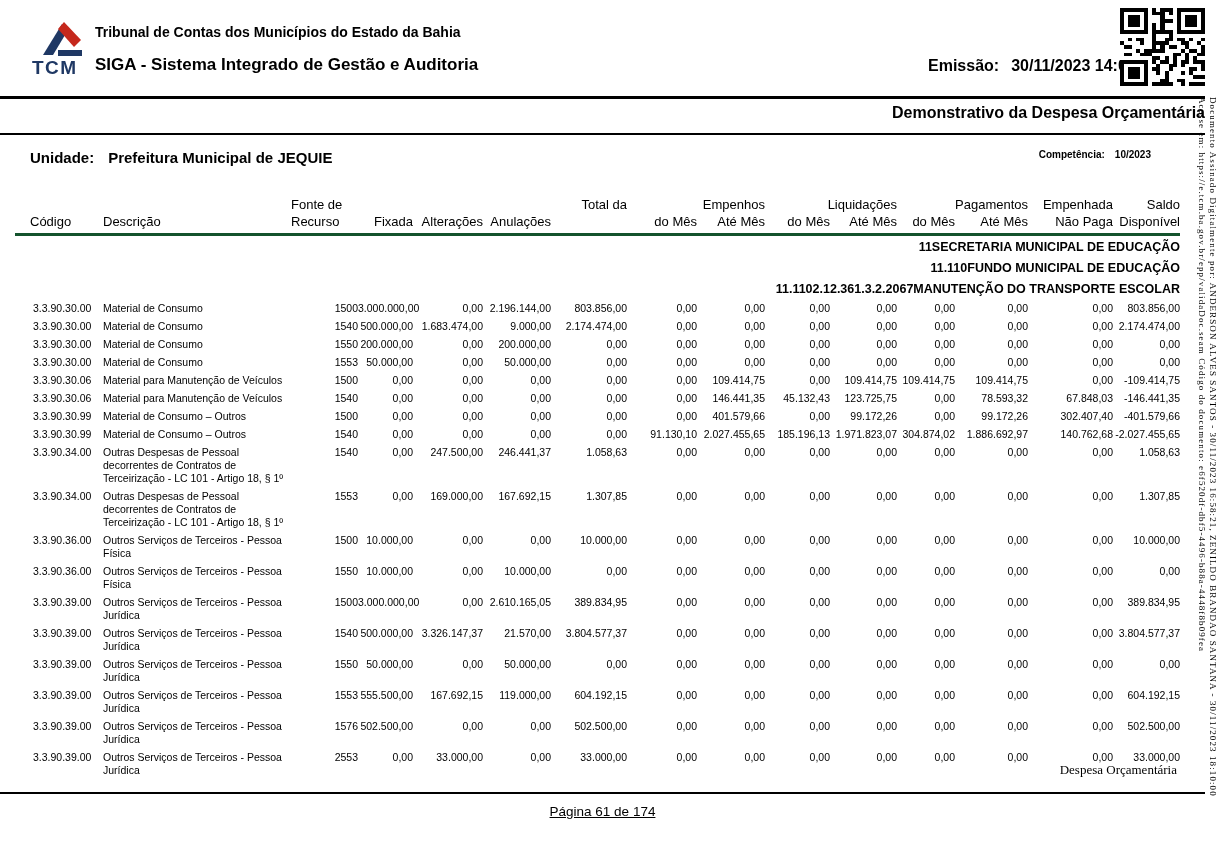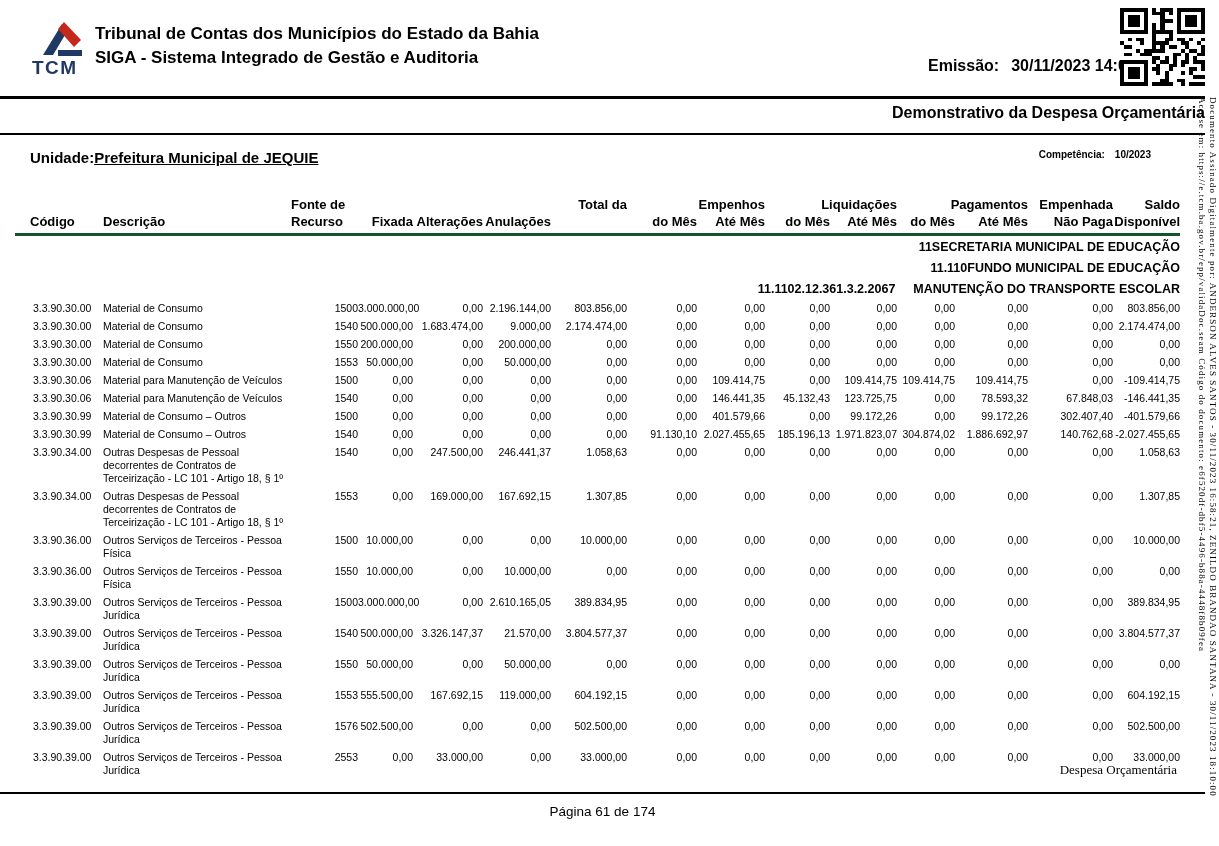--- a/index.html
+++ b/index.html
@@ -2,63 +2,63 @@
 <html><head>
 <meta charset="utf-8">
 <style>
   * { margin:0; padding:0; box-sizing:border-box; }
   html,body { width:1219px; height:846px; background:#ffffff; overflow:hidden;
               font-family:"Liberation Sans", sans-serif; color:#000; }
   #page { position:relative; width:1219px; height:846px; background:#fff; }
 
   
   .logo { position:absolute; left:30px; top:16px; width:62px; height:64px; }
-  .org-name   { position:absolute; left:95px;  top:24px; font-size:17px; font-weight:bold; white-space:nowrap; }
-  .sys-name   { position:absolute; left:95px;  top:48px; font-size:17px; font-weight:bold; white-space:nowrap; }
+  .org-name   { position:absolute; left:95px;  top:24px; font-size:14px; font-weight:bold; white-space:nowrap; }
+  .sys-name   { position:absolute; left:95px;  top:55px; font-size:17px; font-weight:bold; white-space:nowrap; }
   .emission   { position:absolute; left:928px; top:57px; font-size:16px; font-weight:bold; white-space:nowrap; }
   .emission .val { margin-left:12px; }
   .qr { position:absolute; left:1120px; top:8px; width:85px; height:78px; background:#fff; }
 
   
   .rule { position:absolute; left:0; background:#000; }
   .rule-1 { top:96px;  width:1205px; height:3px; }
   .rule-2 { top:133px; width:1205px; height:2px; }
   .rule-footer { top:792px; width:1205px; height:2px; }
 
   .doc-title { position:absolute; top:104px; left:0; width:1205px; text-align:right;
                font-size:16px; font-weight:bold; }
 
   .unit-line { position:absolute; top:149px; left:30px; font-size:15px; font-weight:bold; }
-  .unit-line .val { margin-left:0;text-decoration:underline; }
+  .unit-line .val { margin-left:14px; }
   .comp-line { position:absolute; top:149px; right:68px; font-size:10px; font-weight:bold; }
   .comp-line .val { margin-left:10px; }
 
   
   table { position:absolute; top:196px; left:15px; width:1165px;
           border-collapse:collapse; table-layout:fixed; }
-  thead th { font-size:13px; font-weight:bold; text-align:right;
+  thead th { font-size:13px; font-weight:normal; text-align:right;
              vertical-align:bottom; padding:0; line-height:17px; }
   thead tr.h2 th { border-bottom:3px solid #14532d; padding-bottom:3px; }
   thead th.h-left { text-align:left; }
   thead th.h-center { text-align:right; }
   th.pad-l { padding-left:15px; }
 
   tbody td { font-size:10.5px; text-align:right; vertical-align:top;
              padding:2.5px 0 2.5px 0; line-height:13px; }
   tbody td.c0 { text-align:left; padding-left:18px; }
   tbody td.c1 { text-align:left; white-space:pre-line; padding-right:6px; }
 
   tr.section-row td { font-size:12.5px; font-weight:bold; text-align:right;
                       padding:4px 0 3px 15px; line-height:14px; }
   tr.sec-0 .sec-code { display:inline-block; min-width:64px; }
   tr.sec-1 .sec-code { display:inline; }
-  tr.sec-2 .sec-code { margin-right:18px; }
+  tr.sec-2 .sec-code { }
 
   
-  .page-num { position:absolute; top:804px; left:0; width:1205px; text-align:center; font-size:13.5px; }
+  .page-num { position:absolute; top:804px; left:0; width:1205px; text-align:center; font-size:13.5px;text-decoration:underline; }
   .doc-name { position:absolute; top:762px; right:42px; font-size:13px;font-family:Liberation Serif, serif; }
 
   
   .signature { position:absolute; top:97px; right:1px; height:748px;
                writing-mode:vertical-rl; font-family:"Liberation Serif", serif;
                font-size:9px; line-height:11px; letter-spacing:1.1px; color:#000;
                white-space:nowrap; }
 </style>
 </head>
 <body>

